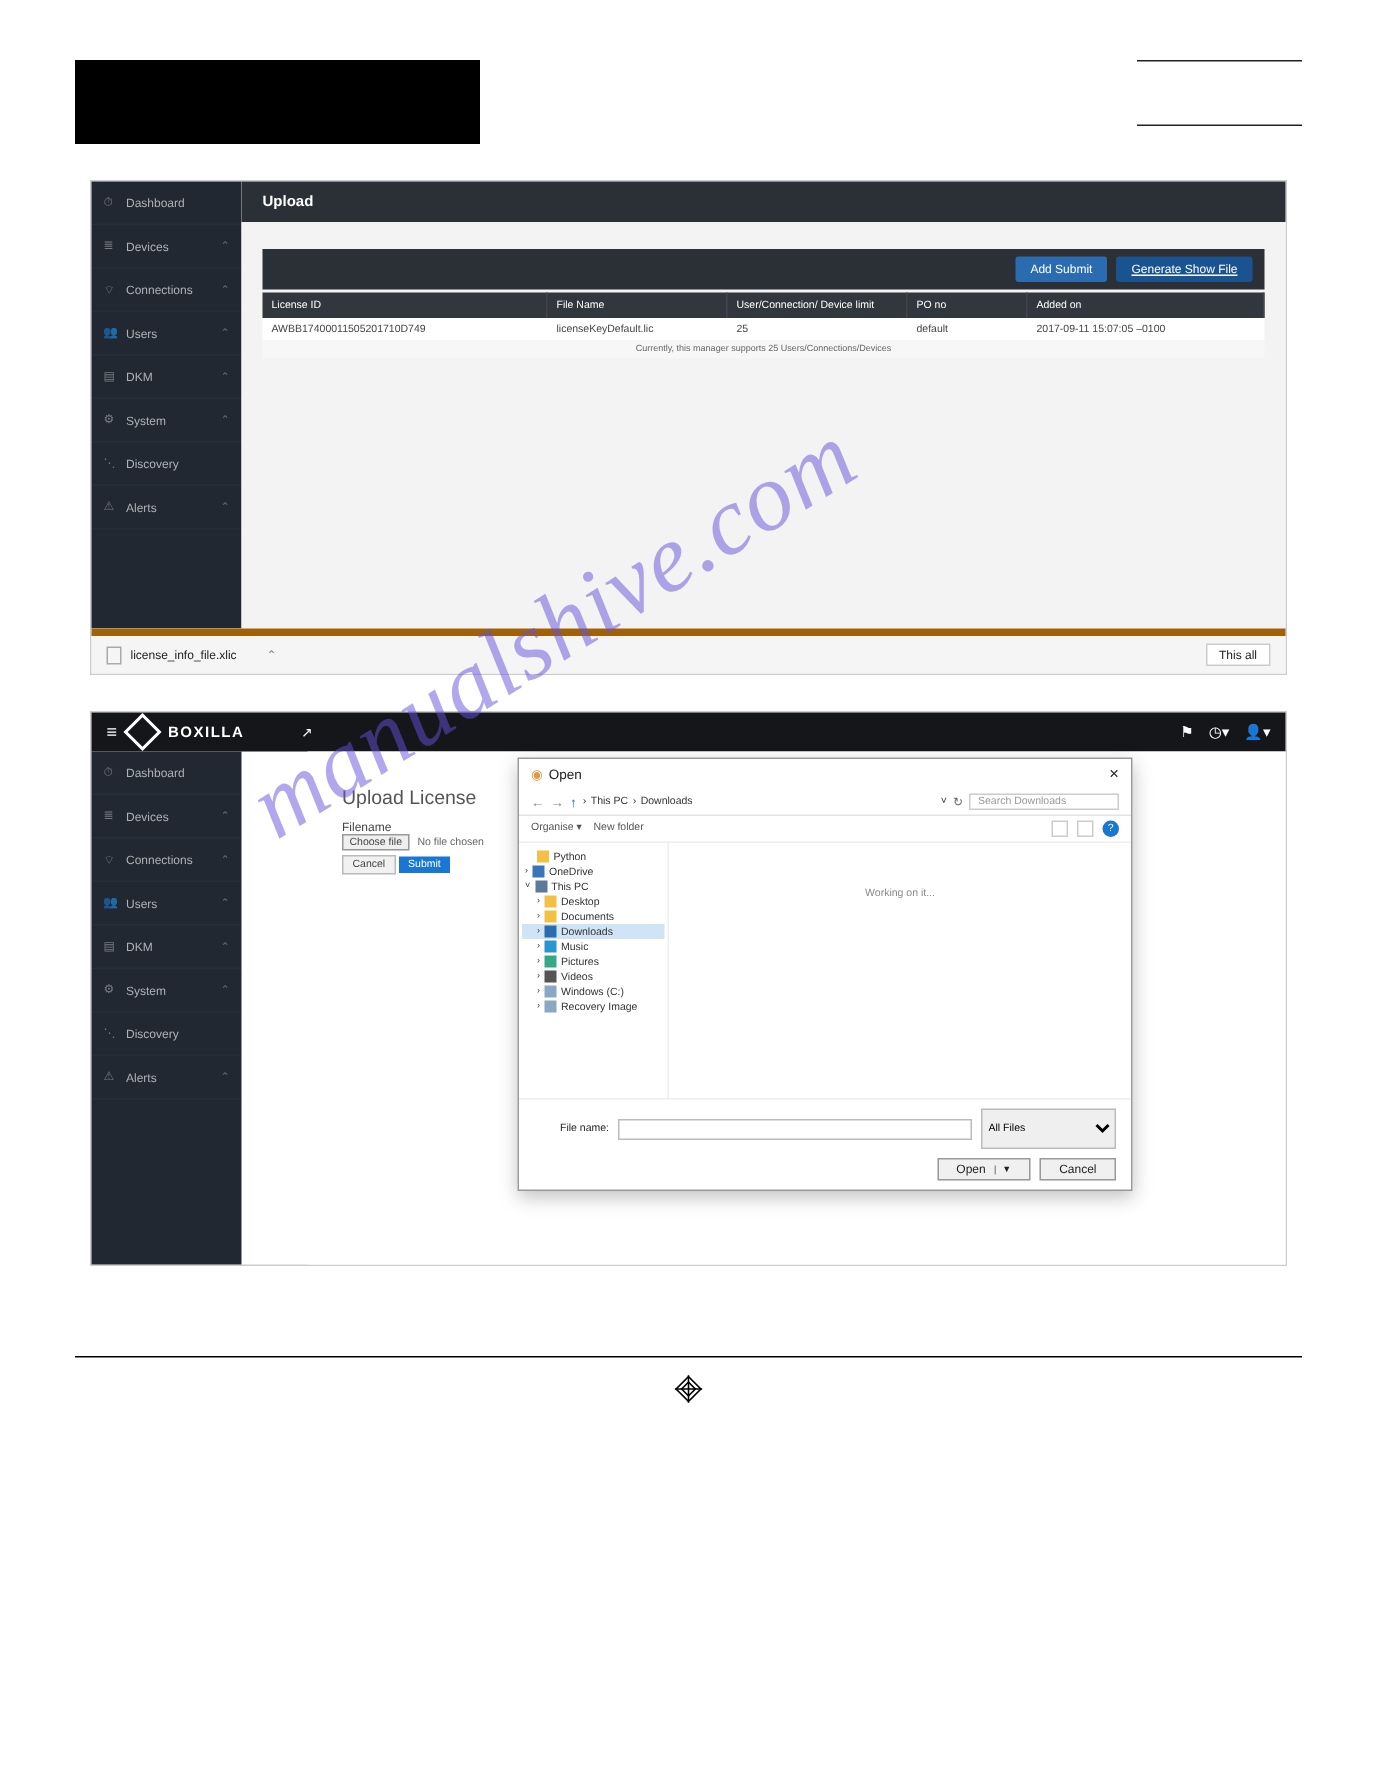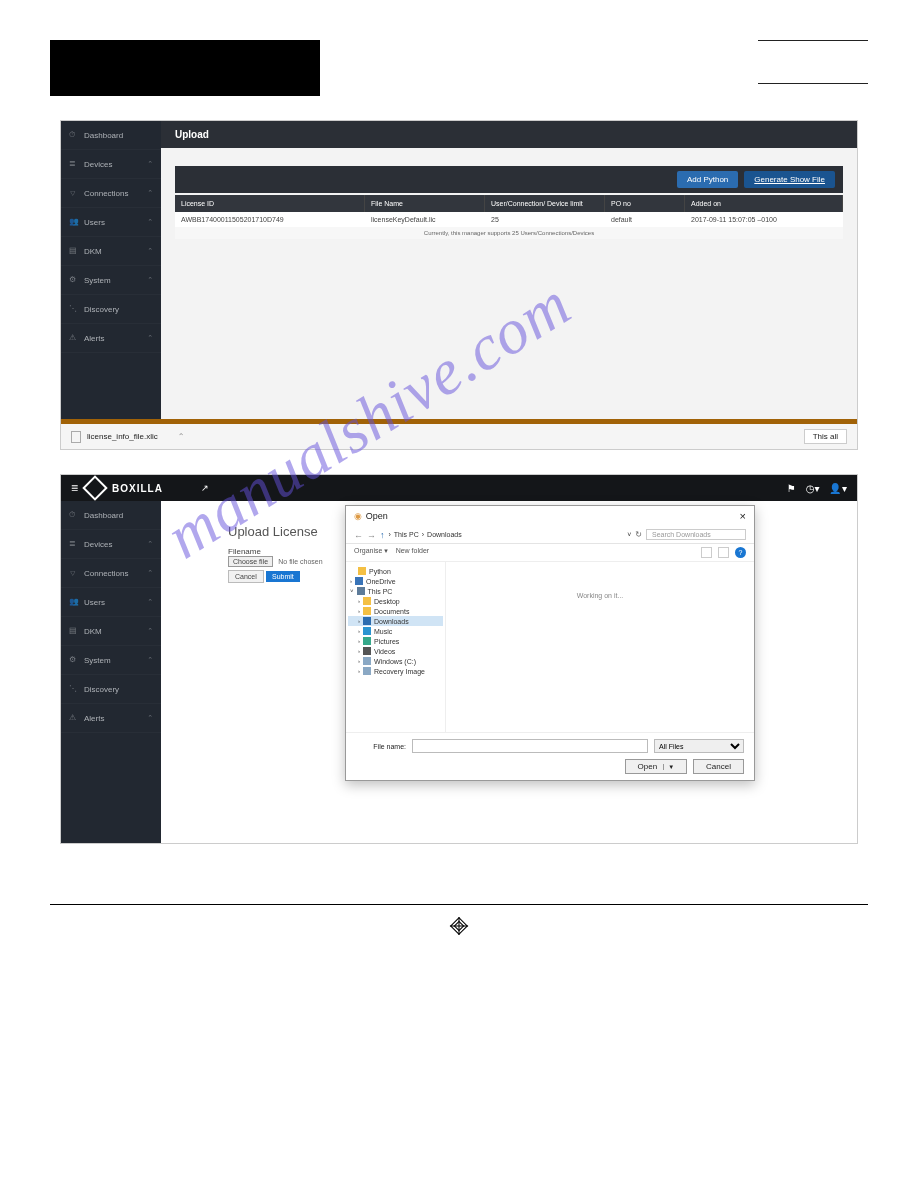--- a/index.html
+++ b/index.html
@@ -76,21 +76,21 @@
 .pc-ico { background:#5d7b99; }
 .cloud-ico { background:#3974b8; }
 .music-ico { background:#2b94d1; }
 .pic-ico { background:#36a88a; }
 .vid-ico { background:#555; }
 .fileview { flex:1; display:flex; align-items:flex-start; justify-content:center; padding-top:30px; font-size:7px; color:#888;}
 .dlg-bottom { padding:6px 10px; border-top:1px solid #eee; }
 .dlg-bottom .fnrow { display:flex; align-items:center; gap:6px; margin-bottom:6px;}
 .dlg-bottom .fnrow .lbl { font-size:7px; width:50px; text-align:right;}
 .dlg-bottom .fnrow input { flex:1; border:1px solid #bbb; height:14px; font-size:7px; padding:0 2px;}
-.dlg-bottom .fnrow select { width:90px; border:1px solid #bbb; height:14px; font-size:7px;}
+.dlg-bottom .fnrow select { width:90px; border:1px solid #bbb; height:27px; font-size:7px;}
 .dlg-bottom .btnrow2 { display:flex; justify-content:flex-end; gap:6px; }
 .dlg-bottom .wbtn { border:1px solid #999; padding:2px 12px; font-size:8px; background:#f0f0f0; position:relative;}
 .dlg-bottom .wbtn.open { display:flex; align-items:center;}
 .dlg-bottom .wbtn.open .dd { border-left:1px solid #999; padding-left:4px; margin-left:6px; font-size:6px;}
 
 .watermark { position:absolute; top:320px; left:120px; width:700px; font-size:64px; color:rgba(100,80,220,0.5); transform:rotate(-32deg); font-style:italic; font-family:Georgia,serif; pointer-events:none; z-index:100; letter-spacing:1px;}
 
 .footer { margin-top:60px; border-top:1px solid #000; padding-top:8px; display:flex; justify-content:center;}
 .diamond-icon { width:26px; height:26px; }
 </style>
@@ -147,21 +147,21 @@
         <div class="item">
             <span class="ico">⚠</span>
             <span class="lbl">Alerts</span>
             <span class="chev">⌃</span>
           </div>
       </div>
       <div class="content1">
         <div class="titlebar">Upload</div>
         <div class="table-area">
           <div class="btnrow">
-            <div class="btn btn-blue">Add Python</div>
+            <div class="btn btn-blue">Add Submit</div>
             <div class="btn btn-blue2">Generate Show File</div>
           </div>
           <div class="thead">
             <div class="th th1">License ID</div>
             <div class="th th2">File Name</div>
             <div class="th th3">User/Connection/
 Device limit</div>
             <div class="th th4">PO no</div>
             <div class="th th5">Added on</div>
           </div>

